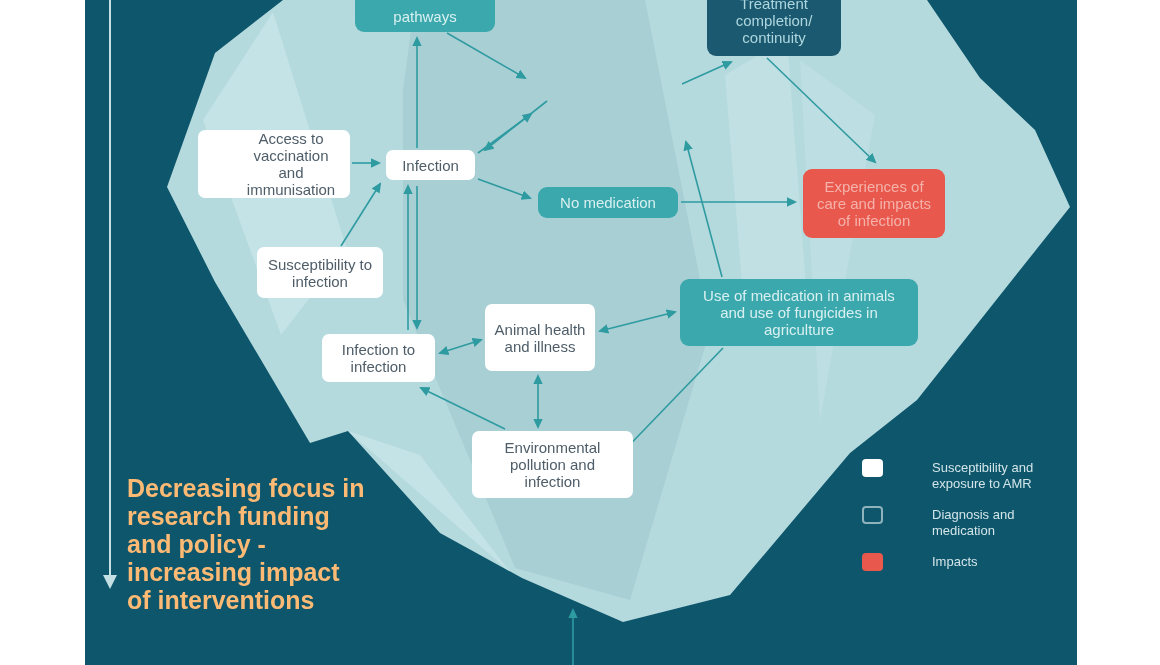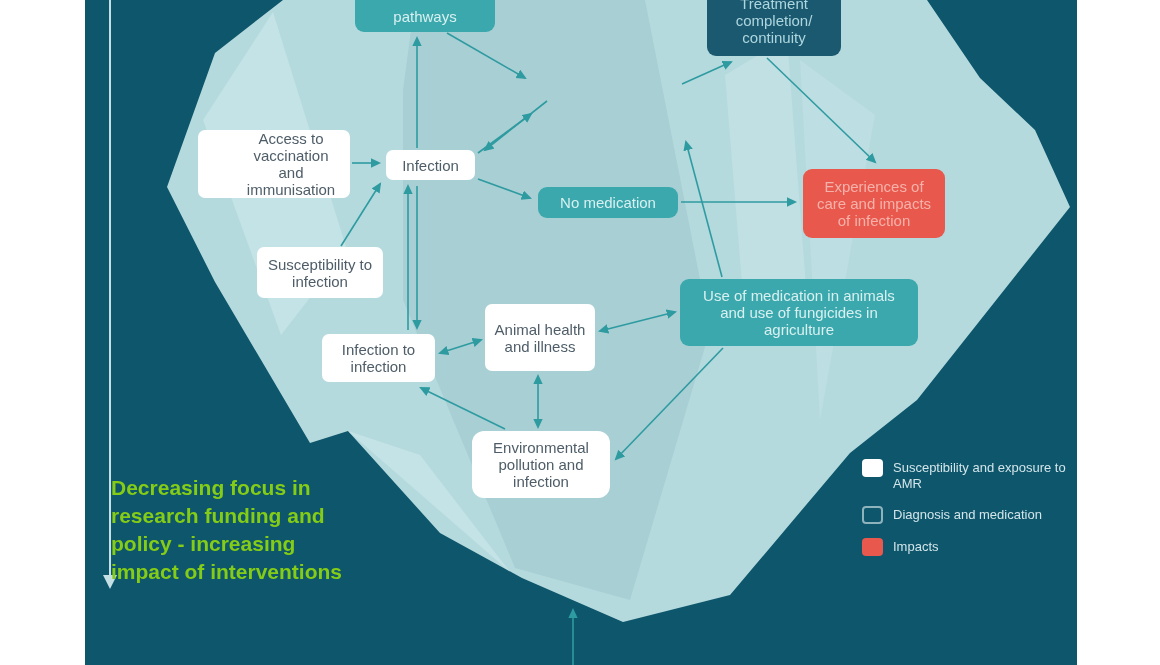--- a/index.html
+++ b/index.html
@@ -17,36 +17,36 @@
     position:absolute;z-index:2;display:flex;align-items:center;justify-content:center;
     text-align:center;border-radius:7px;font-size:15px;line-height:17px;
     box-sizing:border-box;padding:5px 9px;
   }
   .node.white{background:#ffffff;color:#4e5d68;}
   .node.teal{background:#3aa8ac;color:#d9f0f1;border-radius:9px;}
   .node.dark{background:#1a5970;color:#aed6de;border-radius:9px;}
   .node.red{background:#e8584d;color:#f5b2aa;border-radius:9px;}
   .node.bottom-align{align-items:flex-end;padding-bottom:7px;}
   .caption{
-    position:absolute;left:26px;top:474px;width:240px;z-index:2;
-    color:#84cc16;font-size:21px;line-height:28px;font-weight:bold;
+    position:absolute;left:42px;top:474px;width:240px;z-index:2;
+    color:#fdba74;font-size:25px;line-height:28px;font-weight:bold;
   }
   .legend{
     position:absolute;left:777px;top:459px;width:215px;z-index:2;
   }
   .legend-row{display:flex;align-items:flex-start;margin-bottom:14px;}
   .swatch{
     width:21px;height:18px;border-radius:4px;flex:0 0 auto;margin-right:10px;margin-top:0px;
     box-sizing:border-box;
   }
   .sw-white{background:#ffffff;}
   .sw-teal{background:#3aa8ac;}
   .sw-outline{background:transparent;border:2px solid #8fb3bd;}
   .sw-red{background:#e8584d;}
-  .legend-label{color:#d3e5e9;font-size:13px;line-height:16px;padding-top:1px;}
+  .legend-label{color:#d3e5e9;font-size:13px;line-height:16px;padding-top:1px;margin-left:39px;}
 </style>
 </head>
 <body>
 
 <div class="poster">
 
   <svg class="canvas-svg" width="992" height="665" viewBox="0 0 992 665">
     <defs>
       <marker id="ah" markerWidth="7" markerHeight="7" refX="5.2" refY="3" orient="auto-start-reverse">
         <path d="M0,0 L6.5,3 L0,6 z" fill="#2e9ba1"></path>
@@ -127,21 +127,21 @@
   </div>
 
   <div class="node white" style="left:400px;top:304px;width:110px;height:67px;">
     <span>Animal health and illness</span>
   </div>
 
   <div class="node white" style="left:237px;top:334px;width:113px;height:48px;">
     <span>Infection to infection</span>
   </div>
 
-  <div class="node white" style="left:387px;top:431px;width:138px;height:67px;border-radius:12px;">
+  <div class="node white" style="left:387px;top:431px;width:161px;height:67px;">
     <span>Environmental pollution and infection</span>
   </div>
 
   <div class="caption">Decreasing focus in research funding and policy - increasing impact of interventions</div>
 
   <div class="legend">
     <div class="legend-row">
       <div class="swatch sw-white"></div>
       <div class="legend-label">Susceptibility and exposure to AMR</div>
     </div>

